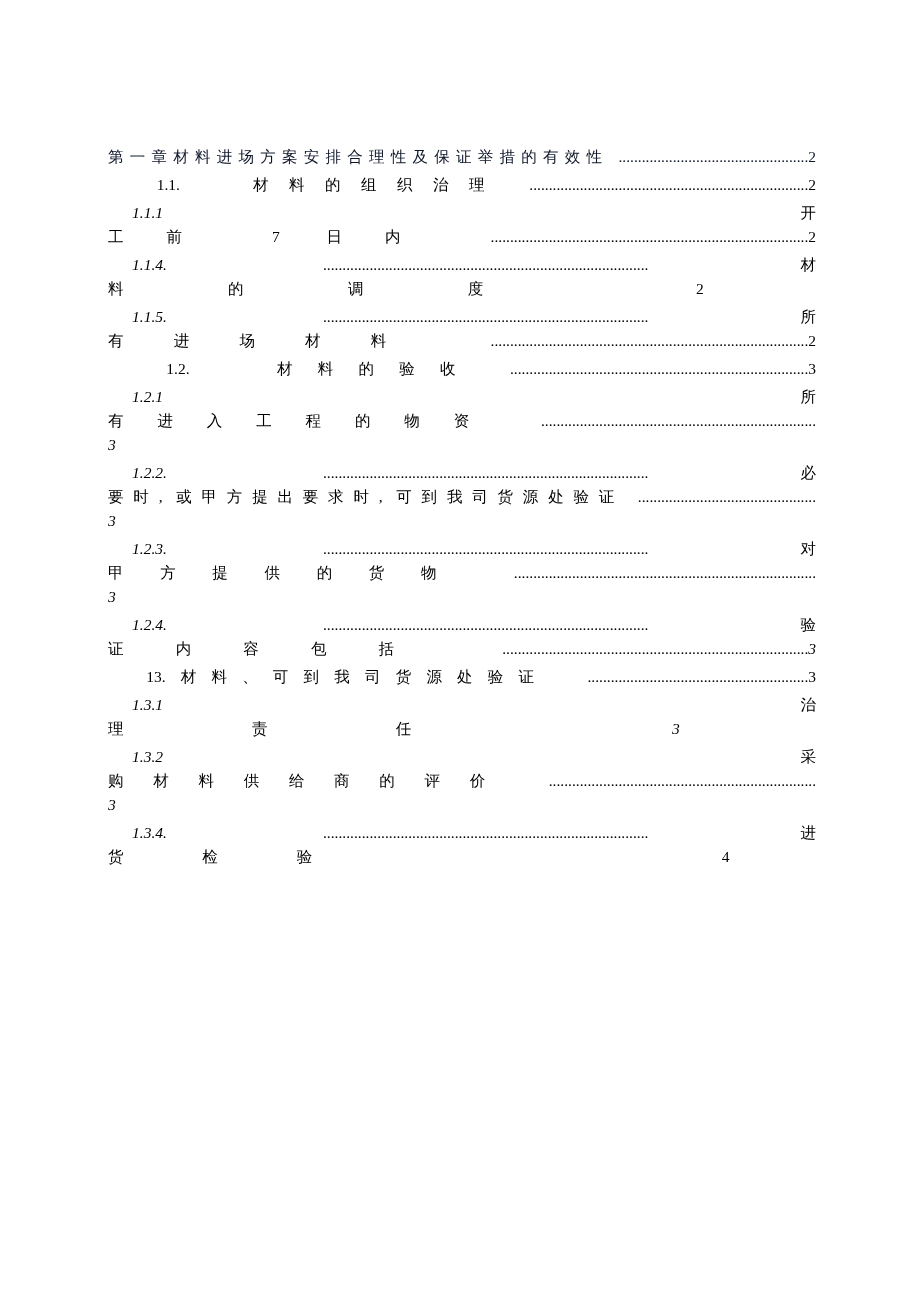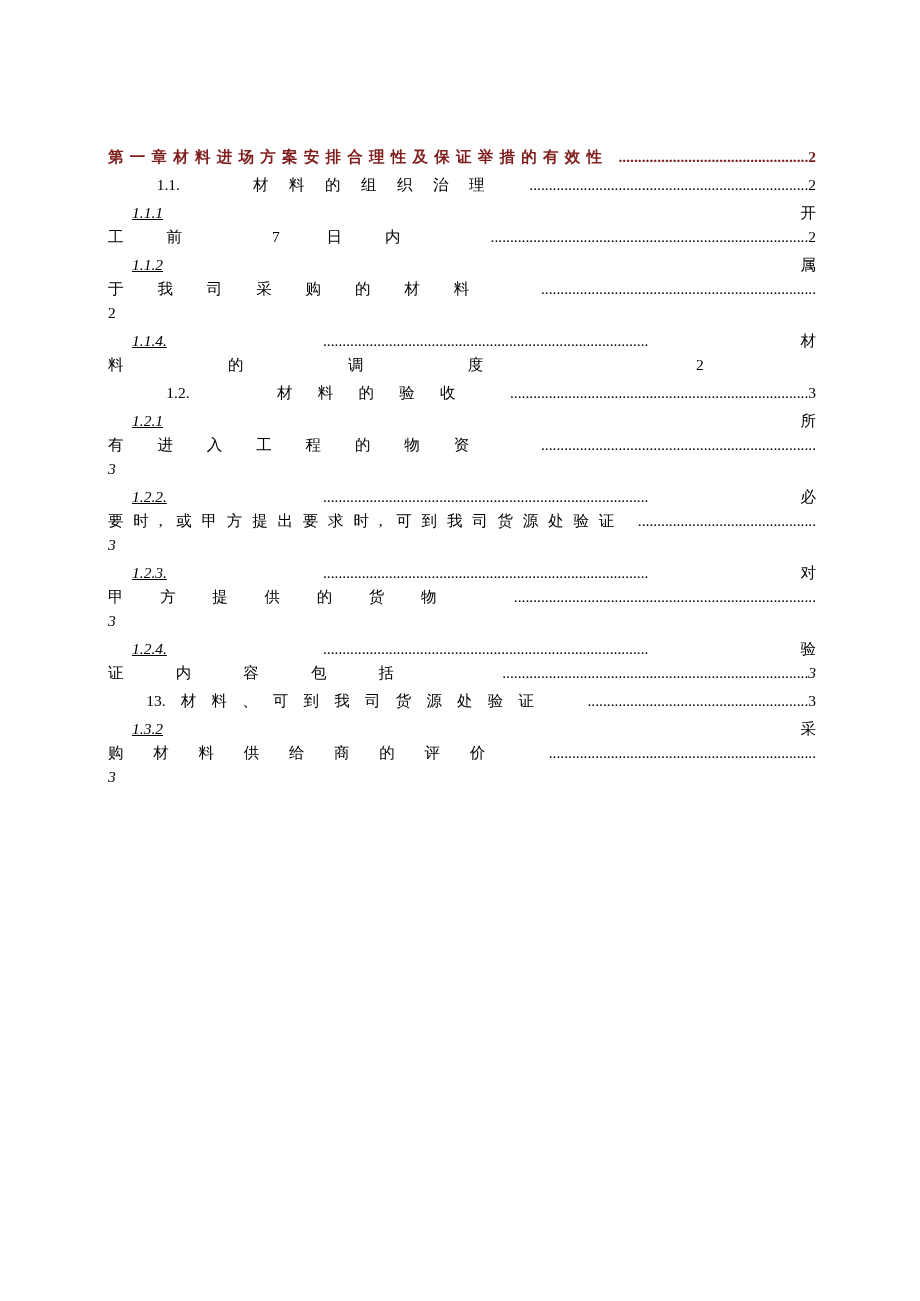--- a/index.html
+++ b/index.html
@@ -16,31 +16,30 @@
     font-size: 15.5px;
     color: #000;
     line-height: 1.55;
     text-align: justify;
     text-align-last: justify;
   }
   .entry {
     margin-bottom: 4px;
   }
   .l1 {
-    color: #7f1d1d;
-    font-weight: bold;
+    color: #0f172a;
+    font-weight: normal;
   }
   .l2 {
   }
   .l3num {
     font-style: italic;
     font-family: "STKaiti", "Kaiti SC", "KaiTi", serif;
     display: inline-block;
     padding-left: 24px;
-    text-decoration: underline;
   }
   .kai {
     font-style: italic;
     font-family: "STKaiti", "Kaiti SC", "KaiTi", serif;
   }
   .seg {
     white-space: nowrap;
   }
 </style>
 </head>
@@ -60,37 +59,35 @@
   </div>
 
   <div class="entry">
     <span class="l3num seg">1.1.1</span>
     <span>&nbsp;</span>
     <span class="seg">开</span><br>
     <span class="seg">工前 7 日内</span>
     ..................................................................................<span class="seg">2</span>
   </div>
 
-  <div class="entry">
-    <span class="l3num seg">1.1.2</span>
-    <span>&nbsp;</span>
-    <span class="seg">属</span><br>
-    <span class="seg">于我司采购的材料</span>
-    .......................................................................<br>
-    <span class="seg">2</span>
-  </div>
 
 
   <div class="entry">
     <span class="l3num seg">1.1.4.</span>
     ....................................................................................<span class="seg">材</span><br>
     <span class="seg">料的调度</span>&nbsp;<span class="seg">2</span>
     <span>&nbsp;</span>
   </div>
 
+  <div class="entry">
+    <span class="l3num seg">1.1.5.</span>
+    ....................................................................................<span class="seg">所</span><br>
+    <span class="seg">有进场材料</span>
+    ..................................................................................<span class="seg">2</span>
+  </div>
 
   <div class="entry l2">
     &nbsp;&nbsp;<span class="seg">1.2.</span>&nbsp;&nbsp;
     <span class="seg">材料的验收</span>
     .............................................................................<span class="seg">3</span>
   </div>
 
   <div class="entry">
     <span class="l3num seg">1.2.1</span>
     <span>&nbsp;</span>
@@ -121,27 +118,40 @@
     ....................................................................................<span class="seg">验</span><br>
     <span class="seg">证内容包括</span>
     ...............................................................................<span class="kai seg">3</span>
   </div>
 
   <div class="entry l2">
     &nbsp;&nbsp;<span class="seg">13.</span><span class="seg">材料、可到我司货源处验证</span>
     &nbsp;.........................................................<span class="seg">3</span>
   </div>
 
+  <div class="entry">
+    <span class="l3num seg">1.3.1</span>
+    <span>&nbsp;</span>
+    <span class="seg">治</span><br>
+    <span class="seg">理责任</span>&nbsp;<span class="kai seg">3</span>
+    <span>&nbsp;</span>
+  </div>
 
   <div class="entry">
     <span class="l3num seg">1.3.2</span>
     <span>&nbsp;</span>
     <span class="seg">采</span><br>
     <span class="seg">购材料供给商的评价</span>
     .....................................................................<br>
     <span class="kai seg">3</span>
   </div>
 
 
+  <div class="entry">
+    <span class="l3num seg">1.3.4.</span>
+    ....................................................................................<span class="seg">进</span><br>
+    <span class="seg">货检验</span>&nbsp;&nbsp;&nbsp;&nbsp;<span class="seg">4</span>
+    <span>&nbsp;</span>
+  </div>
 
 
 
 </div>
 
 </body></html>

